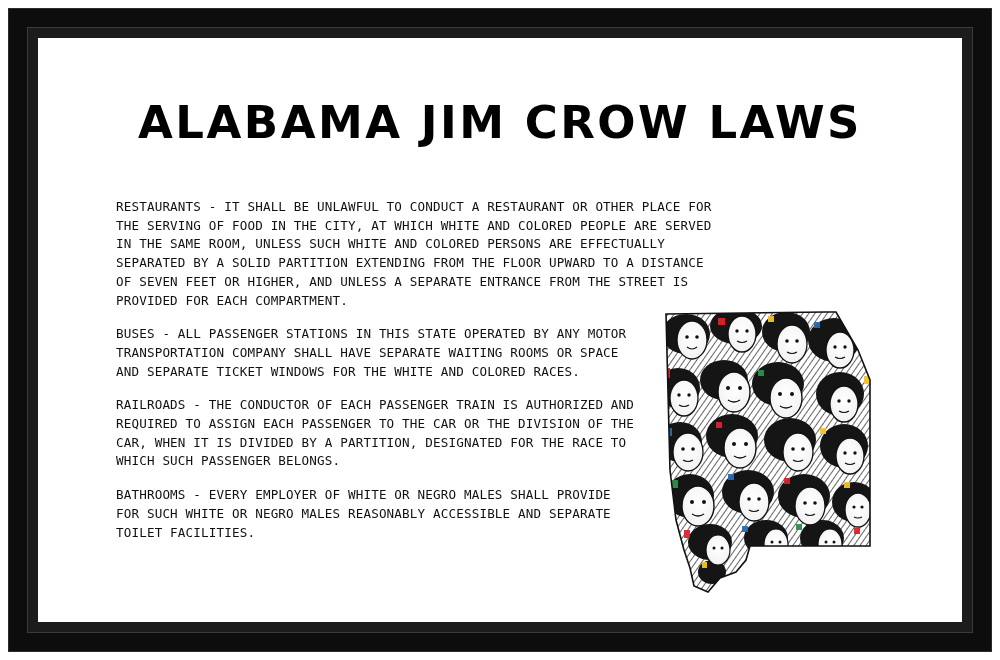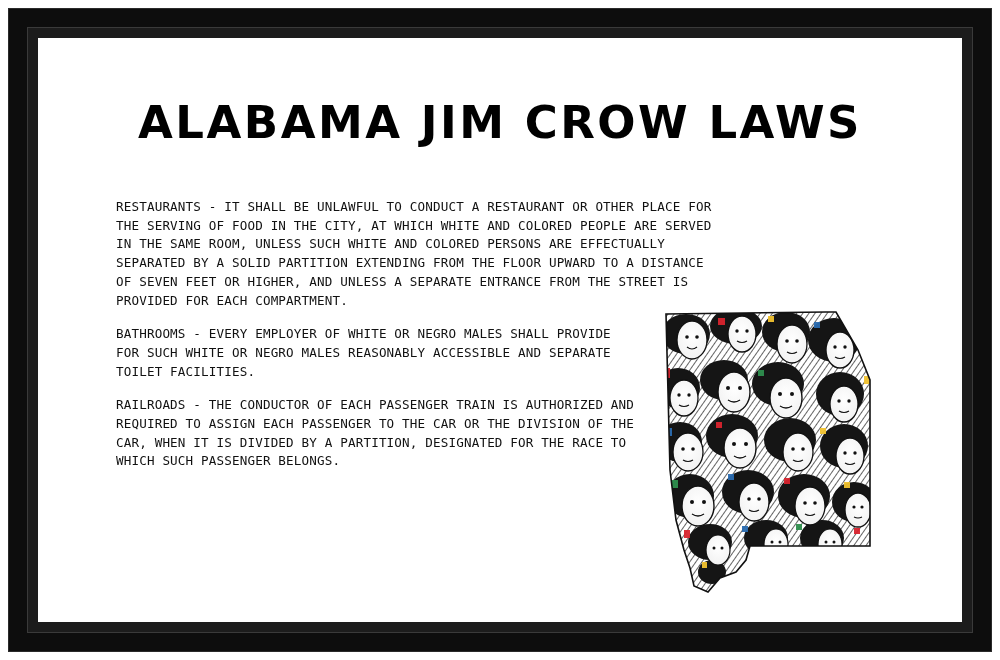--- a/index.html
+++ b/index.html
@@ -109,24 +109,25 @@
   <div class="frame-bevel"></div>
 
   <div class="mat">
     <div class="poster">
 
       <div class="poster-title">ALABAMA JIM CROW LAWS</div>
 
       <div class="laws">
         <div class="law-block">RESTAURANTS - IT SHALL BE UNLAWFUL TO CONDUCT A RESTAURANT OR OTHER PLACE FOR THE SERVING OF FOOD IN THE CITY, AT WHICH WHITE AND COLORED PEOPLE ARE SERVED IN THE SAME ROOM, UNLESS SUCH WHITE AND COLORED PERSONS ARE EFFECTUALLY SEPARATED BY A SOLID PARTITION EXTENDING FROM THE FLOOR UPWARD TO A DISTANCE OF SEVEN FEET OR HIGHER, AND UNLESS A SEPARATE ENTRANCE FROM THE STREET IS PROVIDED FOR EACH COMPARTMENT.</div>
 
+        <div class="law-block narrow">BUSES - ALL PASSENGER STATIONS IN THIS STATE OPERATED BY ANY MOTOR TRANSPORTATION COMPANY SHALL HAVE SEPARATE WAITING ROOMS OR SPACE AND SEPARATE TICKET WINDOWS FOR THE WHITE AND COLORED RACES.</div>
+
+        <div class="law-block narrow">RAILROADS - THE CONDUCTOR OF EACH PASSENGER TRAIN IS AUTHORIZED AND REQUIRED TO ASSIGN EACH PASSENGER TO THE CAR OR THE DIVISION OF THE CAR, WHEN IT IS DIVIDED BY A PARTITION, DESIGNATED FOR THE RACE TO WHICH SUCH PASSENGER BELONGS.</div>
 
         <div class="law-block narrowest">BATHROOMS - EVERY EMPLOYER OF WHITE OR NEGRO MALES SHALL PROVIDE FOR SUCH WHITE OR NEGRO MALES REASONABLY ACCESSIBLE AND SEPARATE TOILET FACILITIES.</div>
-
-        <div class="law-block narrow">RAILROADS - THE CONDUCTOR OF EACH PASSENGER TRAIN IS AUTHORIZED AND REQUIRED TO ASSIGN EACH PASSENGER TO THE CAR OR THE DIVISION OF THE CAR, WHEN IT IS DIVIDED BY A PARTITION, DESIGNATED FOR THE RACE TO WHICH SUCH PASSENGER BELONGS.</div>
 
       </div>
 
       <div class="map-art">
         <div class="map-shape">
           <svg width="225" height="285" viewBox="0 0 225 285" xmlns="http://www.w3.org/2000/svg">
             <defs>
               <clipPath id="alClip">
                 <path d="M8,4 L168,2 L178,2 L200,40 L212,70 L212,236 L92,236 L88,250 L78,262 L62,268 L50,282 L36,276 L32,258 L26,240 L18,210 L12,160 Z"></path>
               </clipPath>

